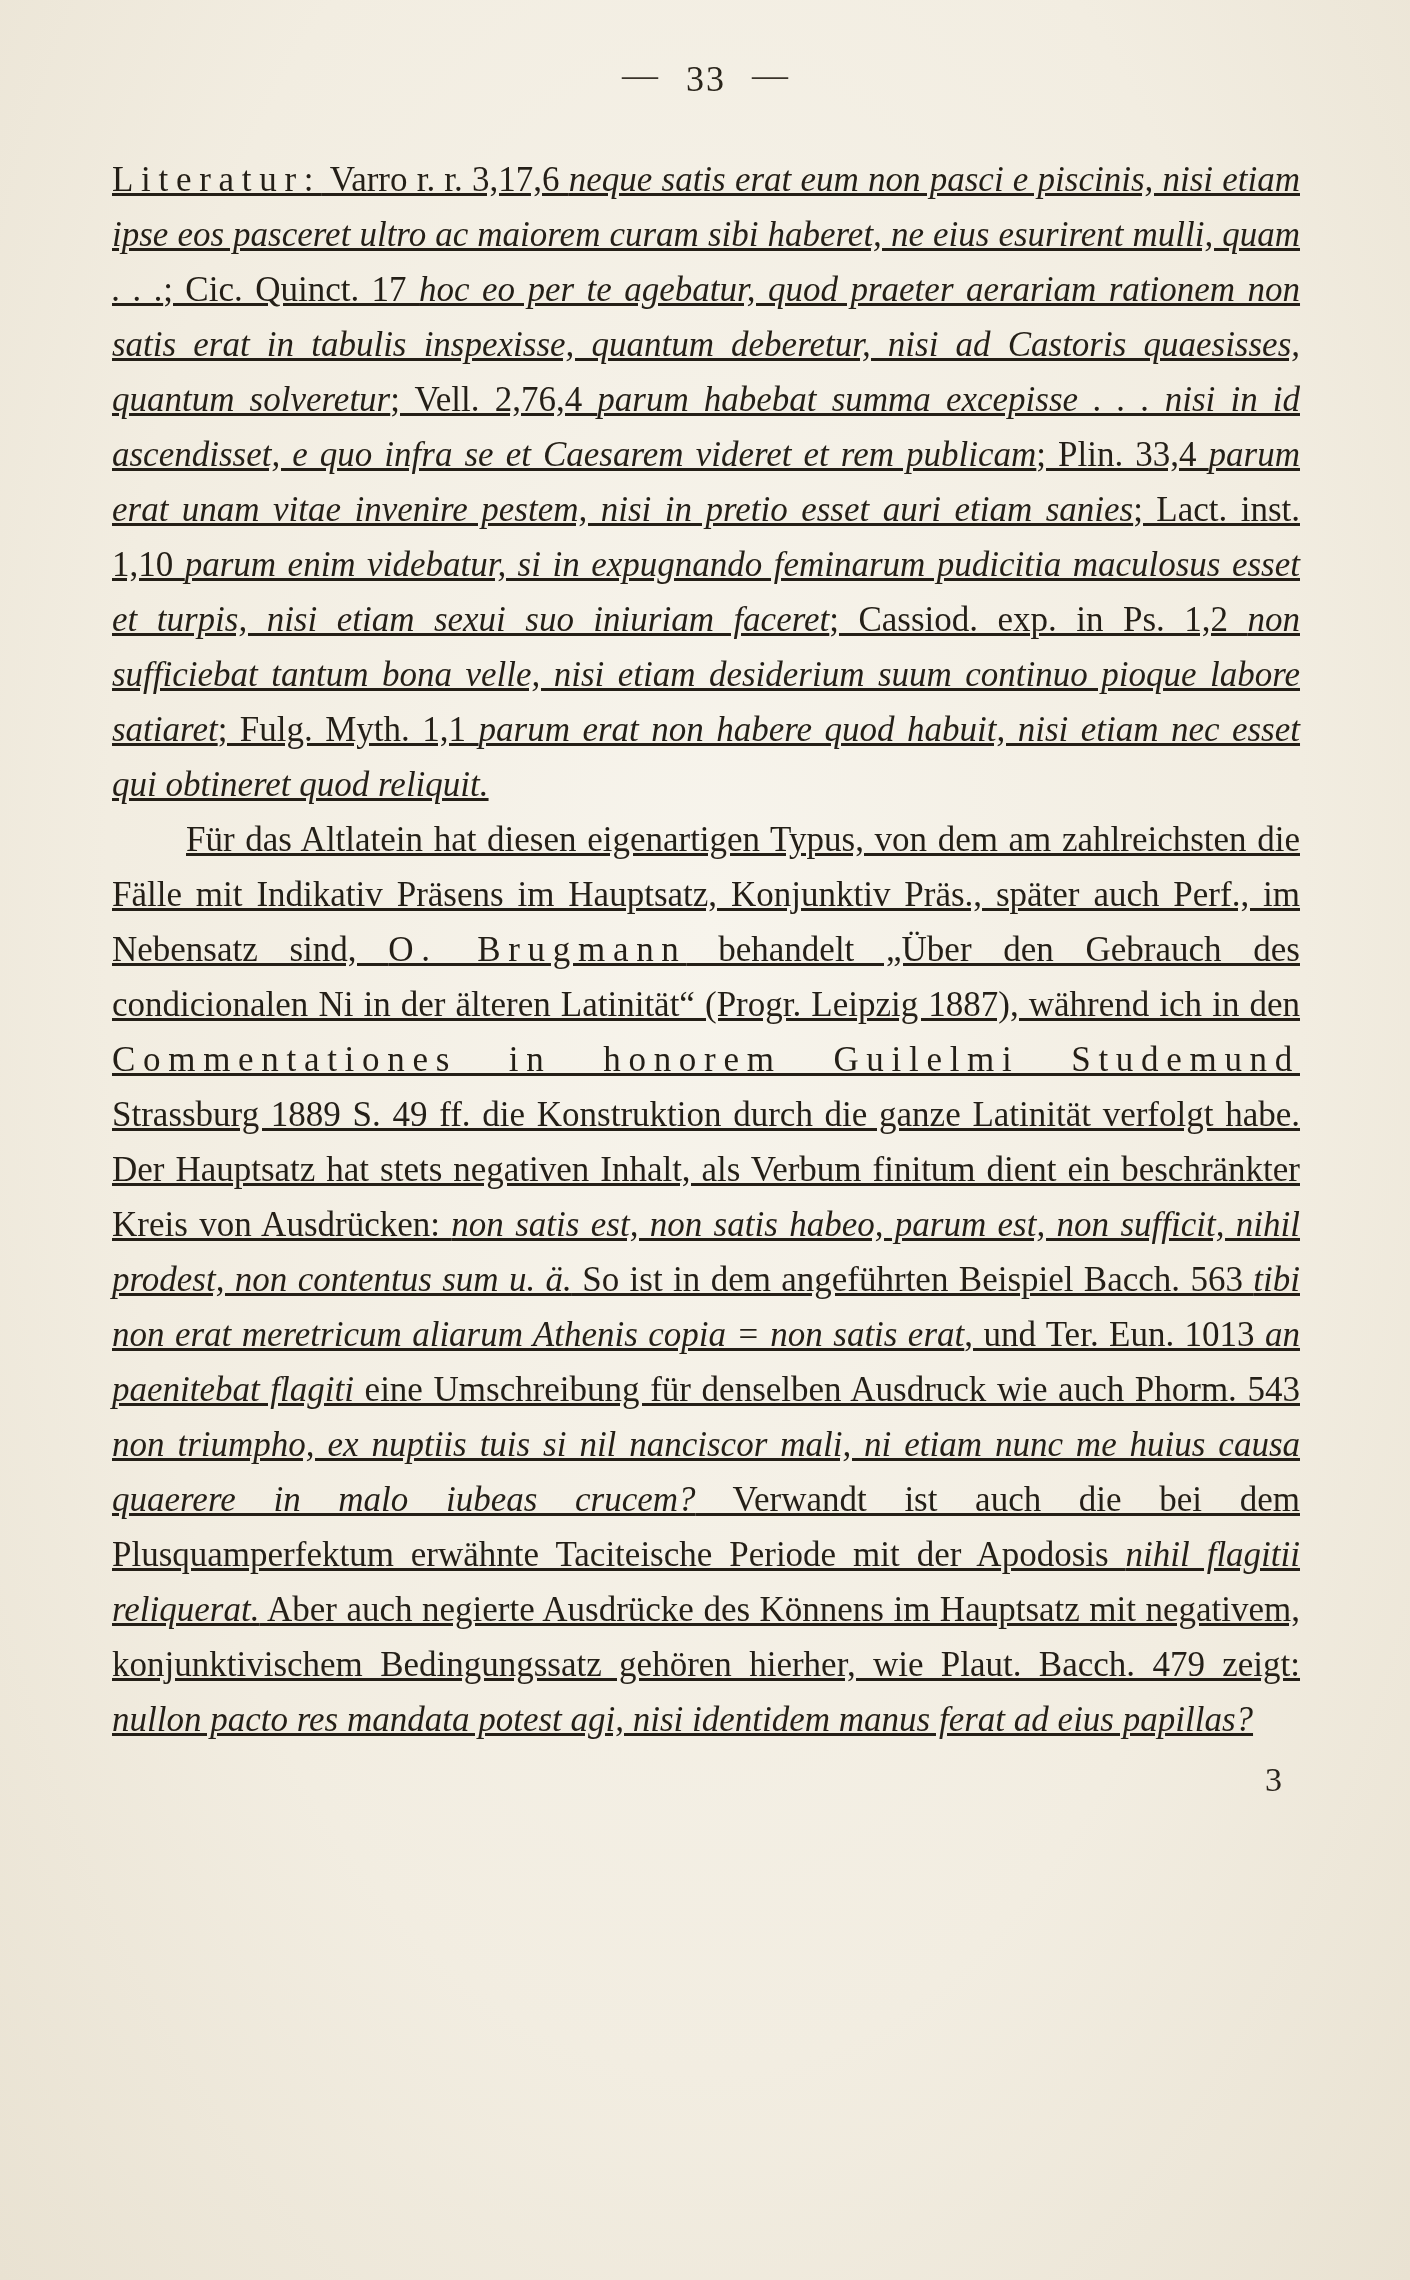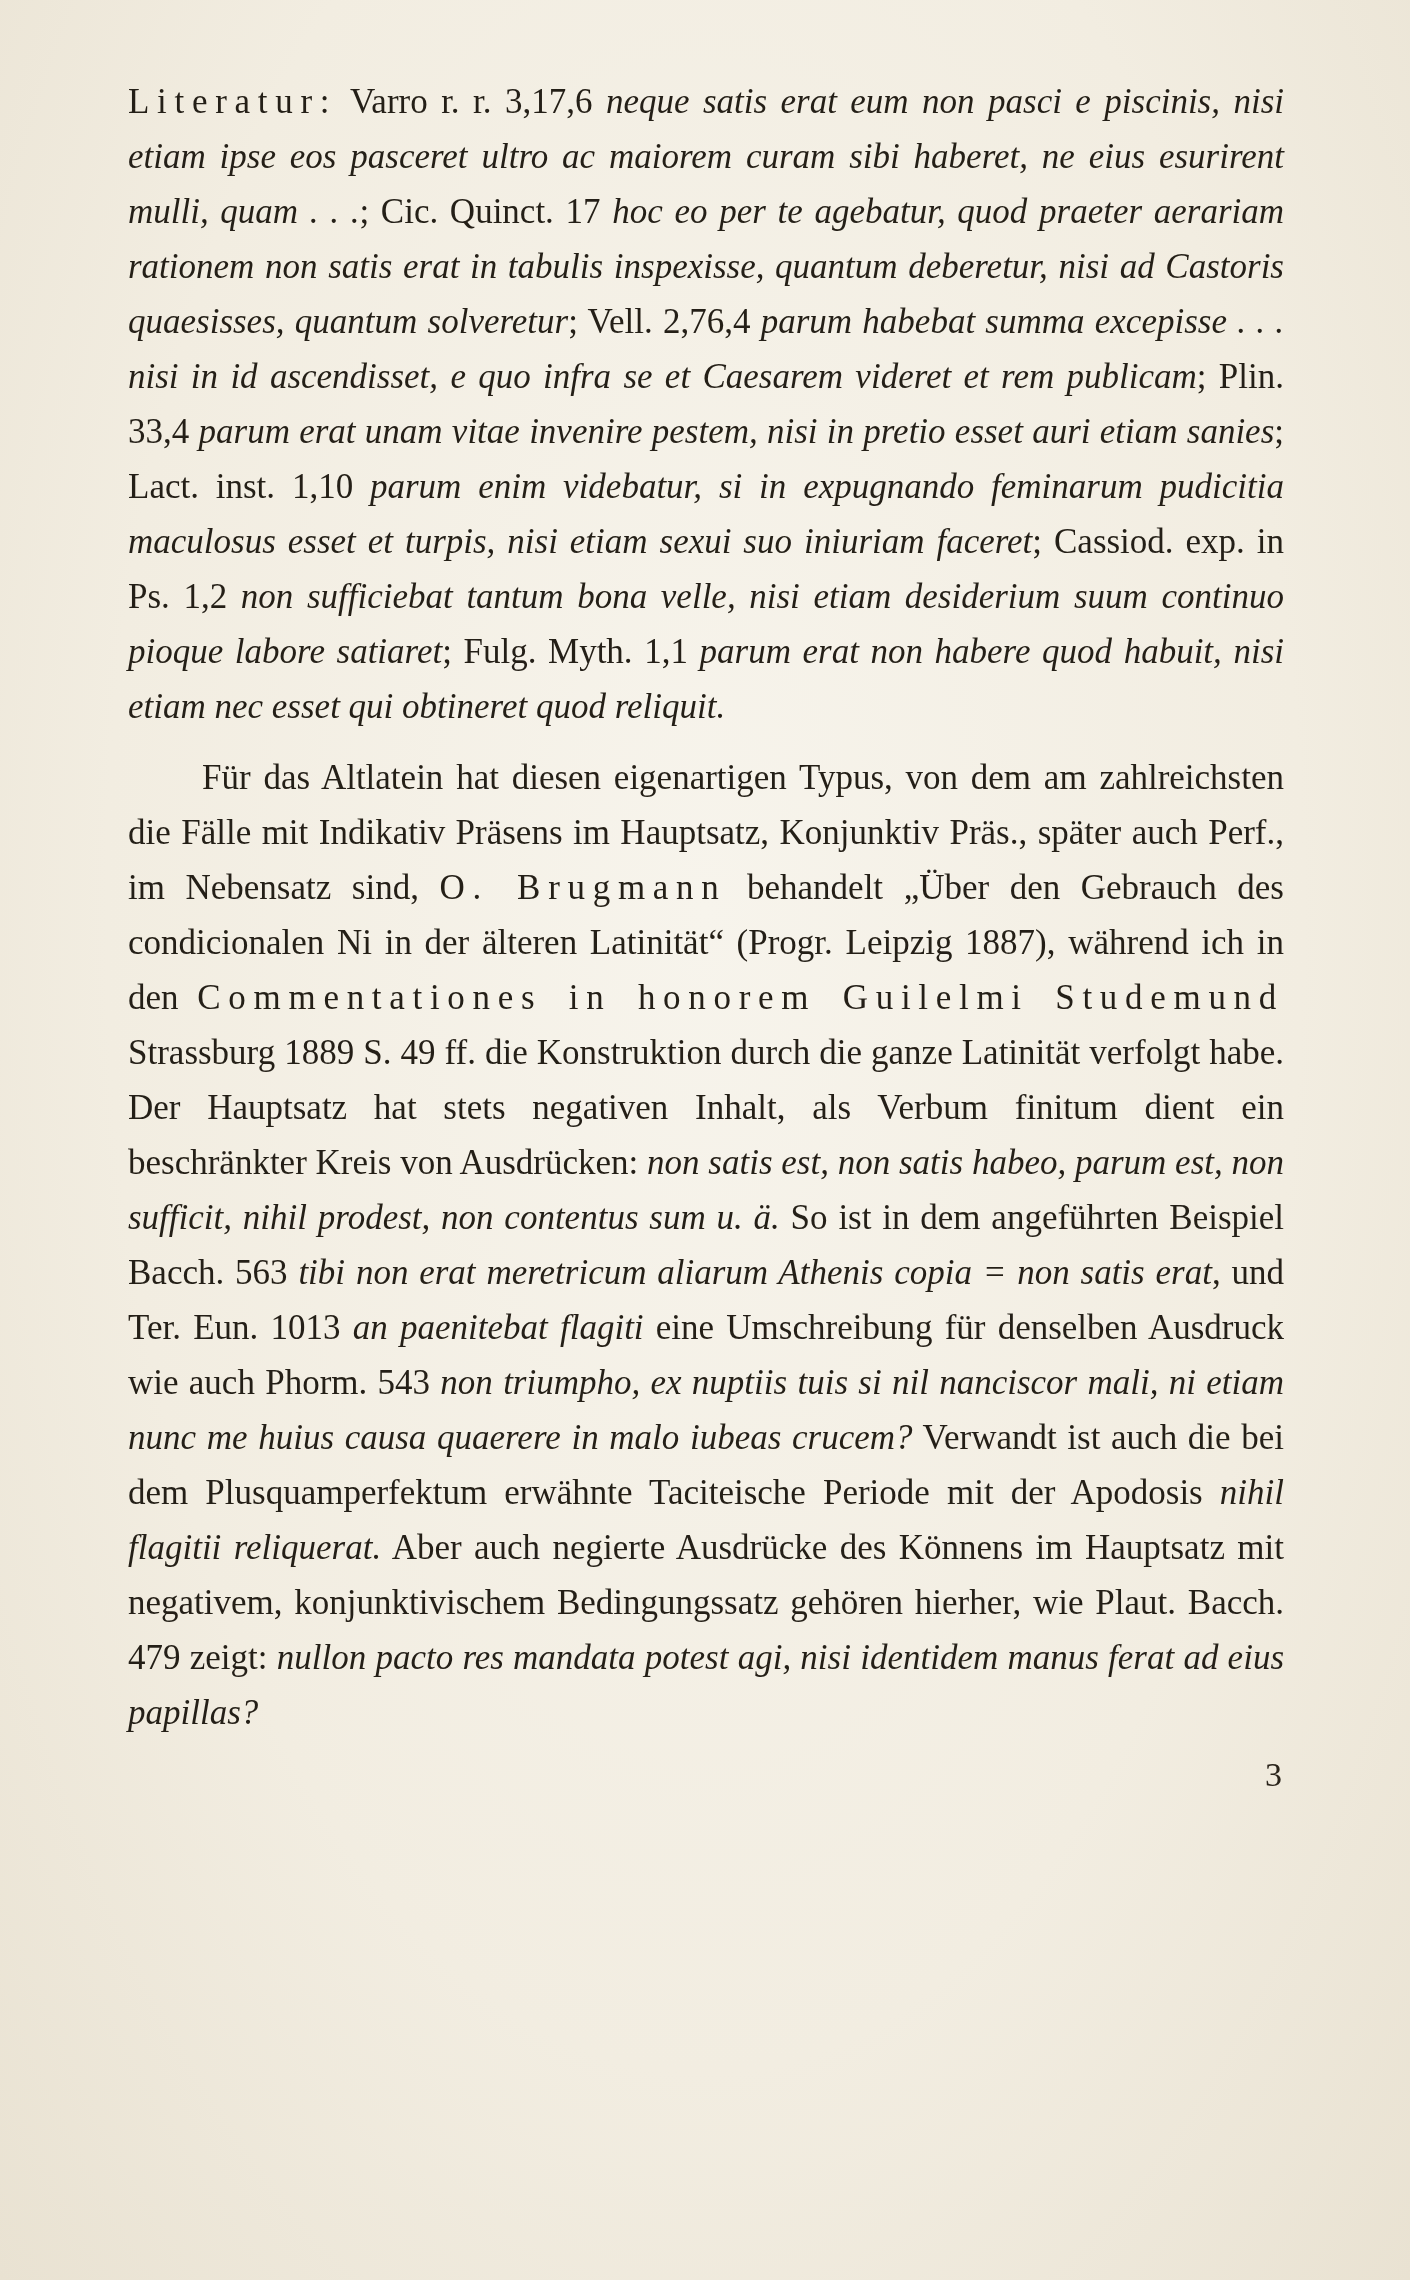--- a/index.html
+++ b/index.html
@@ -34,22 +34,23 @@
     position: relative;
     top: -4px;
     color: #3a332a;
   }
   .text-block {
     font-size: 35px;
     line-height: 55px;
     text-align: justify;
   }
   p.para {
-    margin: 16px;
+    margin: 0;
     padding: 0;
+    text-decoration: underline;
   }
   p.para.indent {
     text-indent: 74px;
   }
   .seg-r { font-style: normal; }
   .seg-i { font-style: italic; }
   .seg-sp {
     font-style: normal;
     letter-spacing: 0.22em;
   }
@@ -59,20 +60,23 @@
     margin-top: 14px;
     padding-right: 18px;
     color: #2a241b;
   }
 </style>
 </head>
 <body>
 
 <div class="page">
 
+  <div class="page-header">
+    <span class="dash">—</span><span class="page-num">33</span><span class="dash">—</span>
+  </div>
 
   <div class="text-block" id="text-block">
       <p class="para"><span class="seg-sp">Literatur:</span><span class="seg-r"> Varro r. r. 3,17,6 </span><span class="seg-i">neque satis erat eum non pasci e piscinis, nisi etiam ipse eos pasceret ultro ac maiorem curam sibi haberet, ne eius esurirent mulli, quam . . .</span><span class="seg-r">; Cic. Quinct. 17 </span><span class="seg-i">hoc eo per te agebatur, quod praeter aerariam rationem non satis erat in tabulis inspexisse, quantum deberetur, nisi ad Castoris quaesisses, quantum solveretur</span><span class="seg-r">; Vell. 2,76,4 </span><span class="seg-i">parum habebat summa excepisse . . . nisi in id ascendisset, e quo infra se et Caesarem videret et rem publicam</span><span class="seg-r">; Plin. 33,4 </span><span class="seg-i">parum erat unam vitae invenire pestem, nisi in pretio esset auri etiam sanies</span><span class="seg-r">; Lact. inst. 1,10 </span><span class="seg-i">parum enim videbatur, si in expugnando feminarum pudicitia maculosus esset et turpis, nisi etiam sexui suo iniuriam faceret</span><span class="seg-r">; Cassiod. exp. in Ps. 1,2 </span><span class="seg-i">non sufficiebat tantum bona velle, nisi etiam desiderium suum continuo pioque labore satiaret</span><span class="seg-r">; Fulg. Myth. 1,1 </span><span class="seg-i">parum erat non habere quod habuit, nisi etiam nec esset qui obtineret quod reliquit.</span></p>
       <p class="para indent"><span class="seg-r">Für das Altlatein hat diesen eigenartigen Typus, von dem am zahlreichsten die Fälle mit Indikativ Präsens im Hauptsatz, Konjunktiv Präs., später auch Perf., im Nebensatz sind, </span><span class="seg-sp">O. Brugmann</span><span class="seg-r"> behandelt „Über den Gebrauch des condicionalen Ni in der älteren Latinität“ (Progr. Leipzig 1887), während ich in den </span><span class="seg-sp">Commentationes in honorem Guilelmi Studemund</span><span class="seg-r"> Strassburg 1889 S. 49 ff. die Konstruktion durch die ganze Latinität verfolgt habe. Der Hauptsatz hat stets negativen Inhalt, als Verbum finitum dient ein beschränkter Kreis von Ausdrücken: </span><span class="seg-i">non satis est, non satis habeo, parum est, non sufficit, nihil prodest, non contentus sum u. ä.</span><span class="seg-r"> So ist in dem angeführten Beispiel Bacch. 563 </span><span class="seg-i">tibi non erat meretricum aliarum Athenis copia = non satis erat</span><span class="seg-r">, und Ter. Eun. 1013 </span><span class="seg-i">an paenitebat flagiti</span><span class="seg-r"> eine Umschreibung für denselben Ausdruck wie auch Phorm. 543 </span><span class="seg-i">non triumpho, ex nuptiis tuis si nil nanciscor mali, ni etiam nunc me huius causa quaerere in malo iubeas crucem?</span><span class="seg-r"> Verwandt ist auch die bei dem Plusquamperfektum erwähnte Taciteische Periode mit der Apodosis </span><span class="seg-i">nihil flagitii reliquerat.</span><span class="seg-r"> Aber auch negierte Ausdrücke des Könnens im Hauptsatz mit negativem, konjunktivischem Bedingungssatz gehören hierher, wie Plaut. Bacch. 479 zeigt: </span><span class="seg-i">nullon pacto res mandata potest agi, nisi identidem manus ferat ad eius papillas?</span></p>
     </div>
 
   <div class="signature">3</div>
 
 </div>
 

